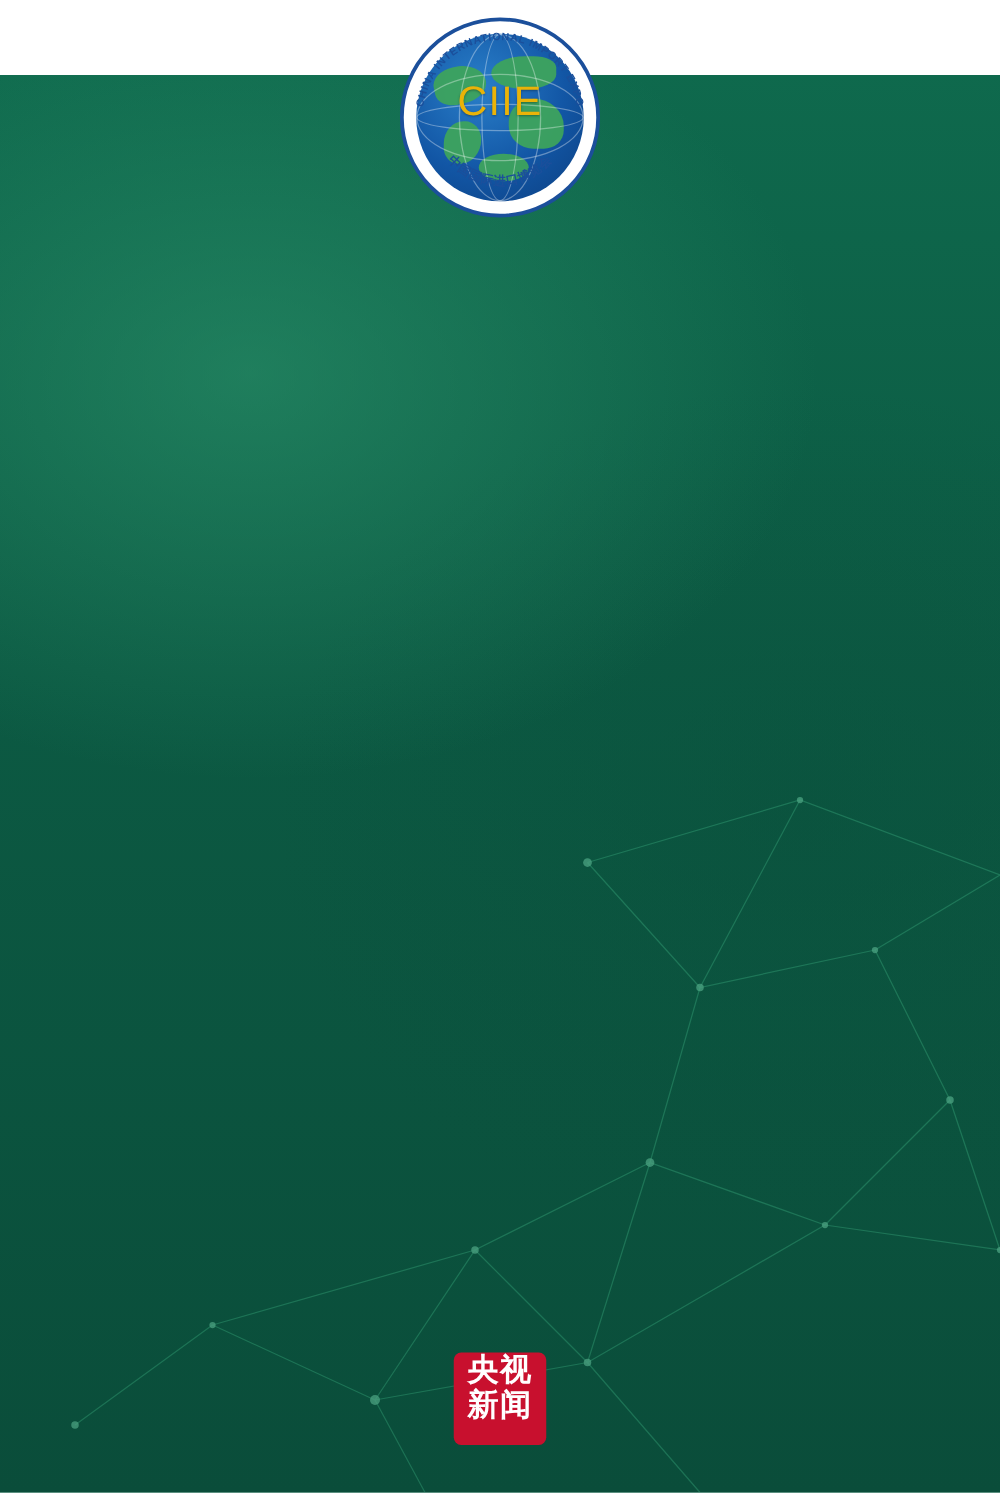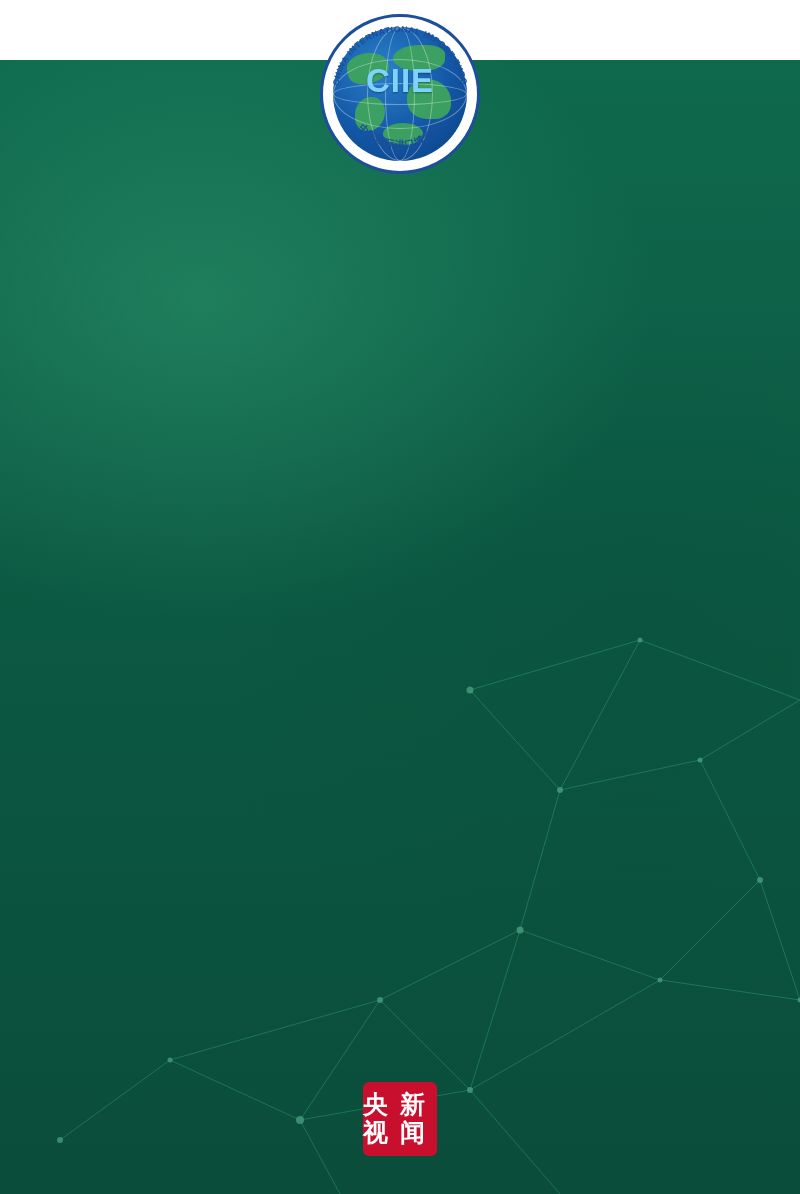--- a/index.html
+++ b/index.html
@@ -106,24 +106,24 @@
   .m-h2 { top: 56px; height: 22px; width: 134px; left: 0; }
   .m-v1 { left: 34px; width: 66px; height: 134px; top: 0; }
   .m-v2 { left: 52px; width: 30px; height: 134px; top: 0; }
 
   .logo-ciie {
     position: absolute;
     left: 0; right: 0;
     top: 48px;
     text-align: center;
     font-family: "Liberation Sans", sans-serif;
-    font-weight: bold;
+    font-weight: normal;
     font-size: 33px;
     letter-spacing: 1px;
-    color: #7dd3fc;
+    color: #eab308;
     text-shadow: 0 1px 2px rgba(0,0,0,0.35);
     z-index: 3;
   }
   .logo-ring-text {
     position: absolute;
     inset: 0;
     z-index: 4;
   }
   .logo-ring-text text {
     font-size: 8.5px;
@@ -171,21 +171,21 @@
   .badge {
     position: absolute;
     left: 50%;
     transform: translateX(-50%);
     bottom: 38px;
     width: 74px;
     height: 74px;
     background: #c8102e;
     border-radius: 6px;
     display: flex;
-    flex-direction: row;
+    flex-direction: column;
     align-items: center;
     justify-content: flex-start;
     z-index: 7;
   }
   .badge-line {
     color: #ffffff;
     font-family: "DejaVu Sans", sans-serif;
     font-weight: bold;
     font-size: 25px;
     line-height: 1.12;

